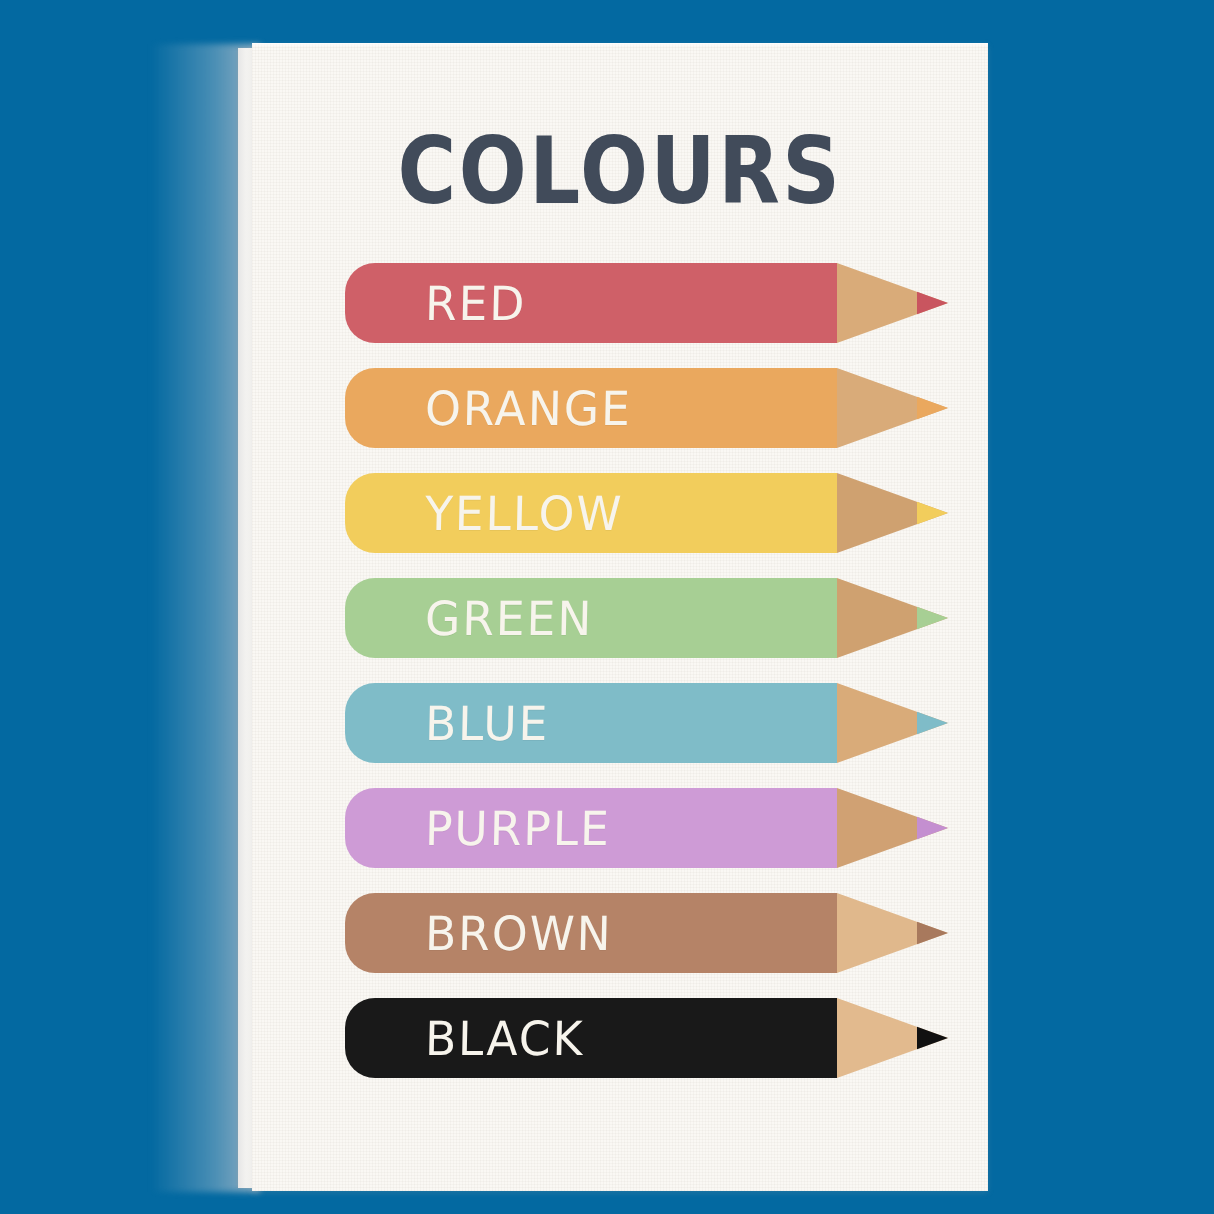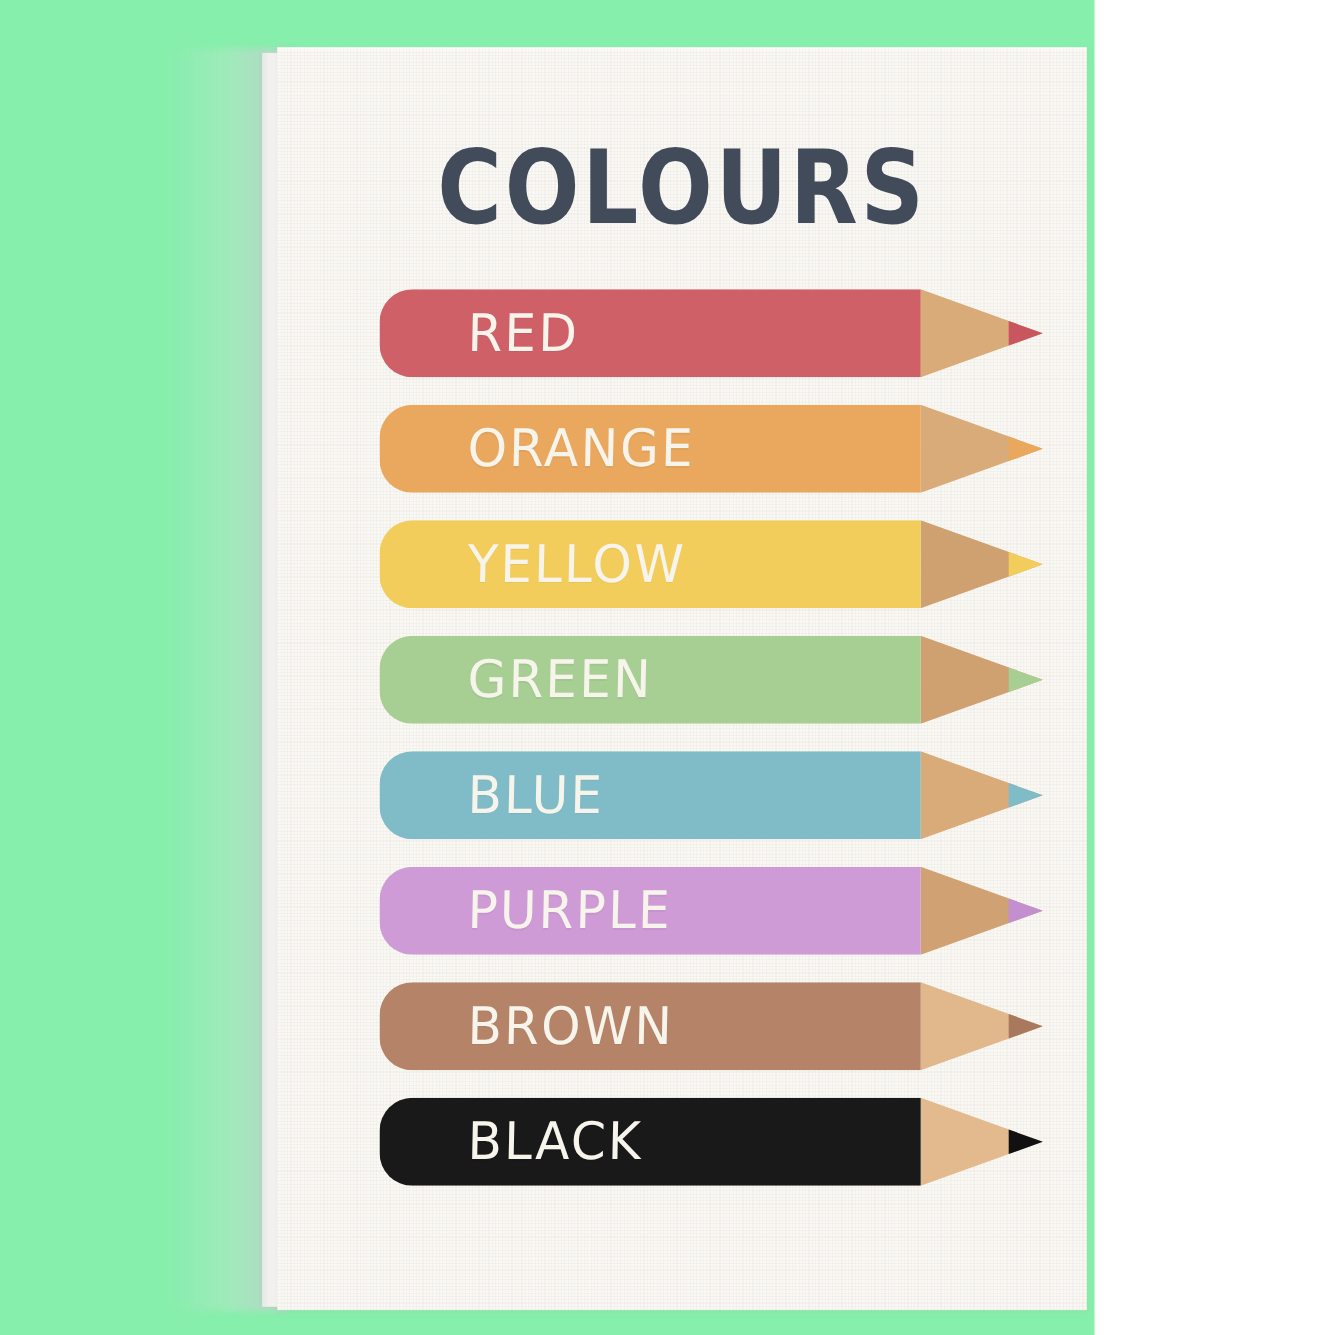--- a/index.html
+++ b/index.html
@@ -7,23 +7,23 @@
   html, body {
     width: 1214px;
     height: 1214px;
     overflow: hidden;
     background: #ffffff;
     font-family: "DejaVu Sans", sans-serif;
   }
 
   #scene {
     position: relative;
-    width: 995px;
+    width: 1214px;
     height: 1214px;
-    background: #86efac;
+    background: #0369a1;
     padding-left: 20px;
   }
 
   
   .wall-shadow {
     position: absolute;
     left: 150px;
     top: 44px;
     width: 110px;
     height: 1148px;

